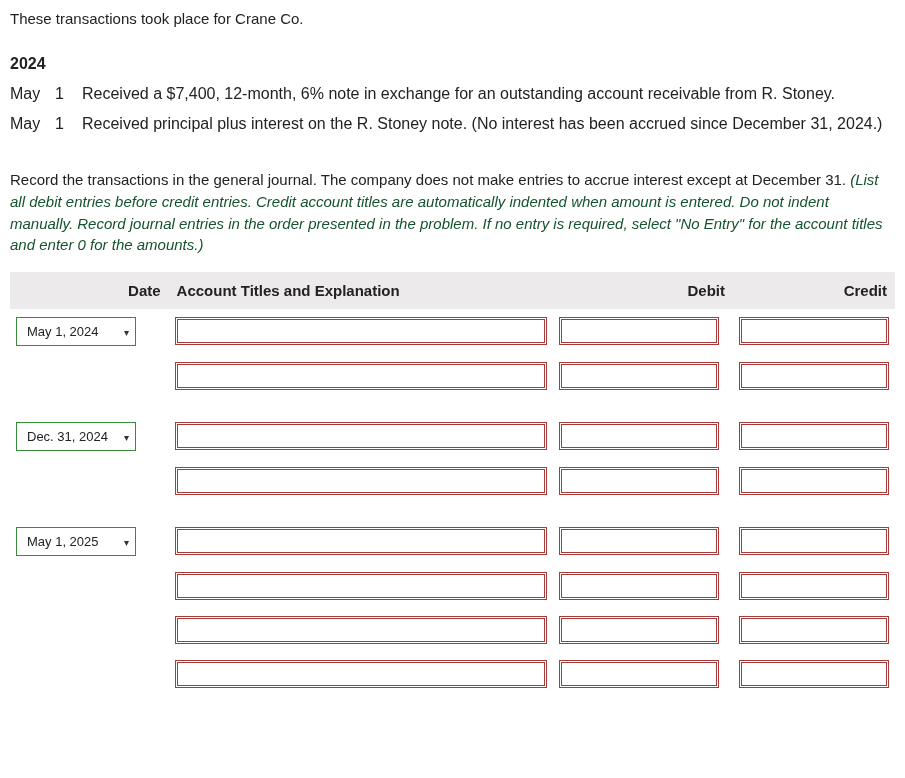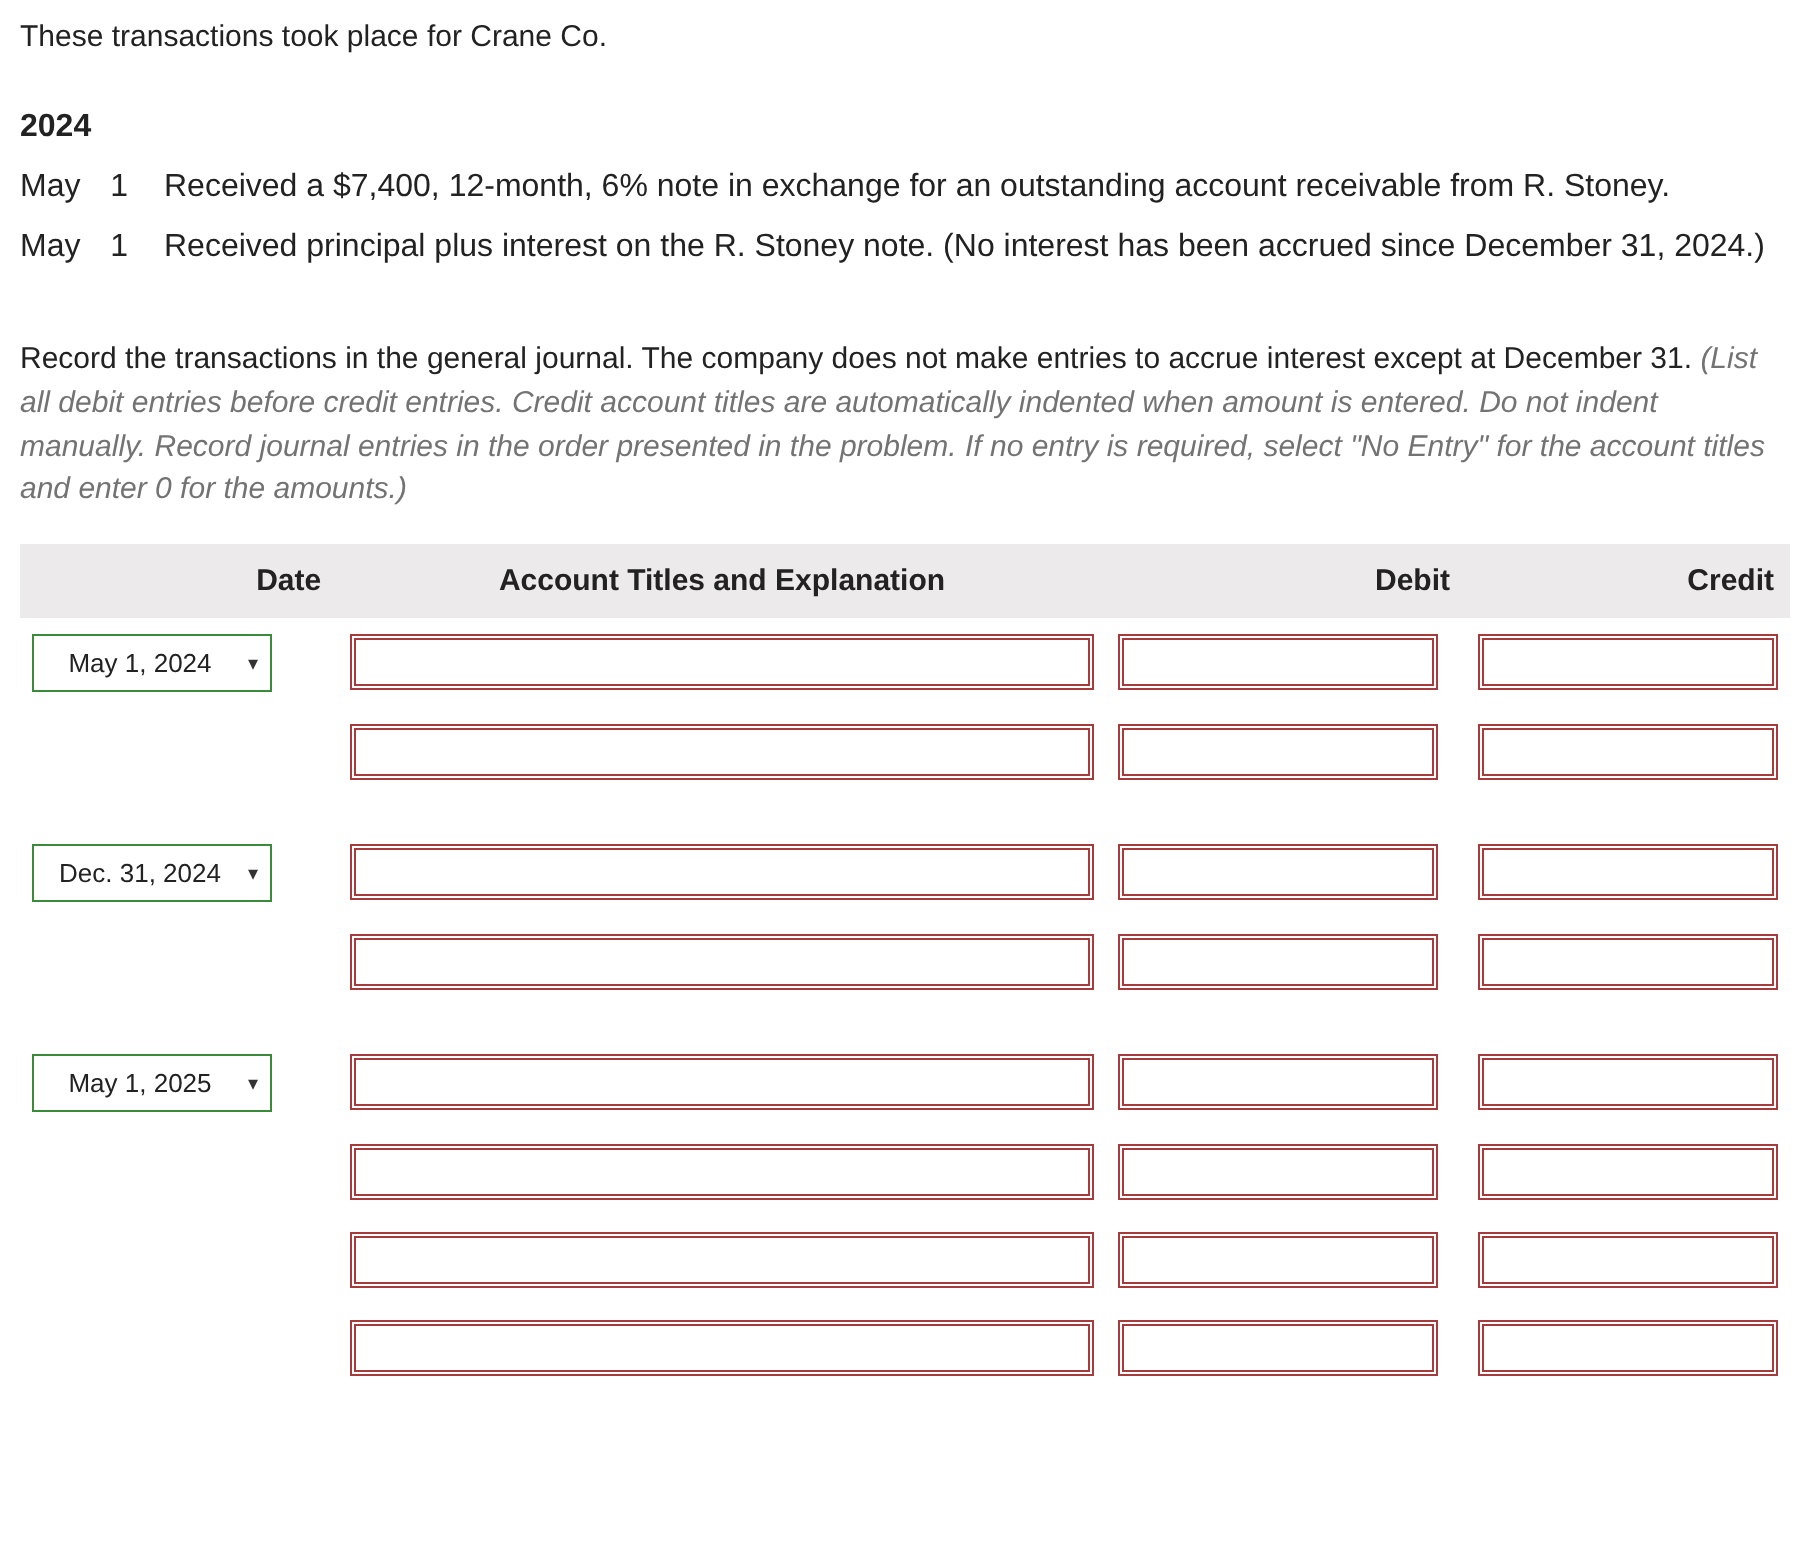--- a/index.html
+++ b/index.html
@@ -13,46 +13,45 @@
     background: #fff;
   }
   .intro { margin: 0 0 22px 0; font-size: 15px; }
   table.tx { border-collapse: collapse; font-size: 16px; margin-bottom: 30px; }
   table.tx td { padding: 6px 10px 6px 0; vertical-align: top; }
   table.tx td.year { font-weight: 600; }
   table.tx td.month { width: 42px; }
   table.tx td.day { width: 30px; text-align: right; padding-right: 18px; }
   table.tx td.desc { }
   .instr { font-size: 15px; line-height: 1.45; margin-bottom: 16px; }
-  .instr .red { color: #737373; font-style: italic; }
+  .instr .red { color: #14532d; font-style: italic; }
   
   table.journal { width: 100%; border-collapse: collapse; }
   table.journal th {
     background: #eceaea;
     font-weight: 700;
     font-size: 15px;
     padding: 10px 8px;
-    text-align: center;
+    text-align: left;
   }
   table.journal th.center { text-align: right; }
   table.journal td { padding: 8px 6px; vertical-align: top; }
   .col-date   { width: 160px; }
   .col-acct   { width: 400px; }
   .col-debit  { width: 180px; }
   .col-credit { width: 155px; }
   .date-select {
     border: 1px solid #3a8a3a;
     background: #fff;
     font-size: 13px;
     padding: 6px 22px 6px 10px;
     width: 120px;
     position: relative;
     display: inline-block;
     cursor: pointer;
-    text-align: center;
   }
   .date-select .chev {
     position: absolute;
     right: 6px; top: 50%;
     transform: translateY(-50%);
     font-size: 10px;
     color: #333;
   }
   .field {
     border: 3px double #a73a3a;

